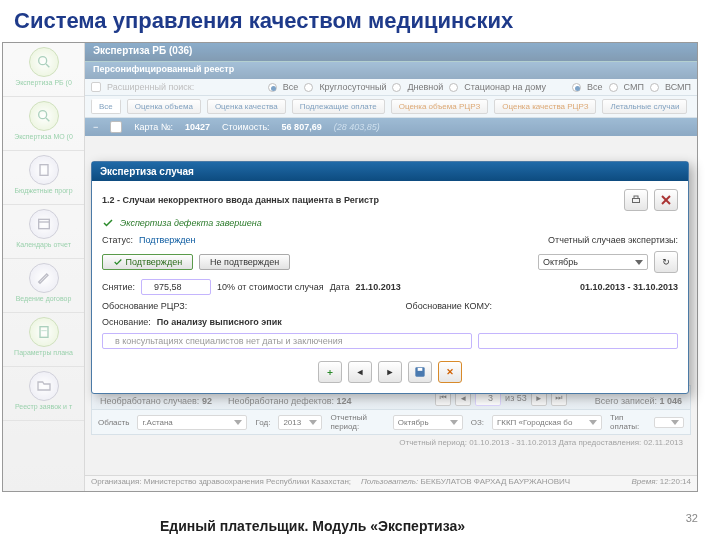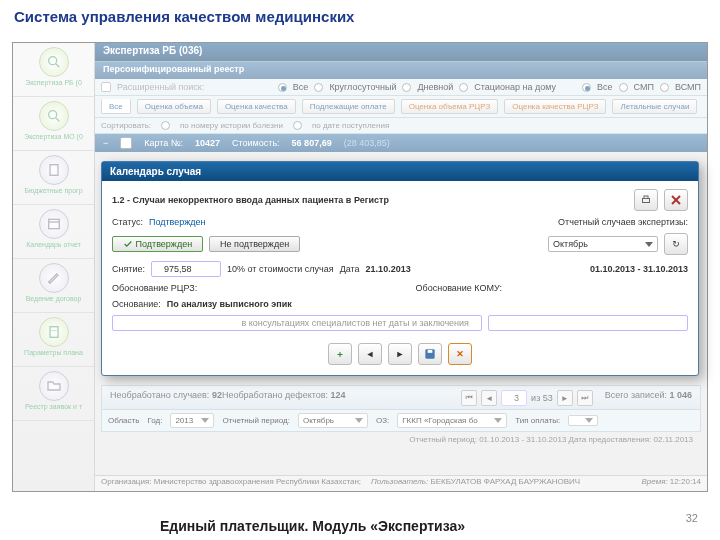--- a/index.html
+++ b/index.html
@@ -1,21 +1,21 @@
 <!DOCTYPE html>
 <html><head>
 <meta charset="utf-8">
 <style>
   * { box-sizing: border-box; margin: 0; padding: 0; font-family: Arial, sans-serif; }
   body { width: 720px; height: 540px; background: #fff; position: relative; overflow: hidden; font-size: 9px; }
-  .slide-title { color: #1e3a8a; font-size: 15px; font-weight: bold; padding: 8px 14px 4px; }
+  .slide-title { color: #1e3a8a; font-size: 22px; font-weight: bold; padding: 8px 14px 4px; }
   .slide-footer { position: absolute; bottom: 6px; left: 160px; color: #1e1e1e; font-weight: bold; font-size: 14px; }
   .page-num { position: absolute; bottom: 16px; right: 22px; color: #888; font-size: 11px; }
 
-  .app { position: absolute; top: 42px; left: 12px; width: 696px; height: 450px; border: 1px solid #999; background: #e8e8e8; }
+  .app { position: absolute; top: 42px; left: 2px; width: 696px; height: 450px; border: 1px solid #999; background: #e8e8e8; }
   .dim-overlay { position: absolute; inset: 0; background: rgba(255,255,255,0.45); pointer-events:none; z-index: 2; }
 
   
   .sidebar { position: absolute; left: 0; top: 0; bottom: 0; width: 82px; background: linear-gradient(#f5f5f5,#e4e4e4); border-right:1px solid #bbb; }
   .side-item { height: 54px; border-bottom: 1px solid #ccc; text-align:center; padding-top:4px; color:#4a6; font-size:7px; }
   .side-icon { width: 30px; height: 30px; margin: 0 auto 2px; border-radius: 50%; background: radial-gradient(#fff,#d4e8b8); border:1px solid #aac88a; display:flex; align-items:center; justify-content:center; }
   .side-icon svg { width:16px; height:16px; }
   .side-item.alt .side-icon { background: radial-gradient(#fff,#d8d8e8); border-color:#aab; }
 
   
@@ -24,43 +24,43 @@
   .panel-hdr { height: 18px; background: linear-gradient(#5a8cb8,#3d6a94); color: #fff; padding: 2px 8px; font-size:9px; font-weight:bold; border-top:1px solid #7aa; }
   .sub-bar { background:#e8f0f6; border-bottom:1px solid #b6c8d6; padding:3px 6px; display:flex; align-items:center; gap:6px; flex-wrap:wrap; }
   .sub-bar label { color:#888; }
   .chk { width:10px; height:10px; border:1px solid #aaa; display:inline-block; vertical-align:middle; background:#fff; border-radius:2px; }
   .radio { width:9px; height:9px; border:1px solid #888; border-radius:50%; display:inline-block; vertical-align:middle; background:#fff; }
   .radio.on::after{content:"";display:block;width:5px;height:5px;margin:2px;border-radius:50%;background:#165a9c;}
   .tab { padding:2px 7px; border:1px solid #b8b8b8; background:linear-gradient(#fdfdfd,#e4e4e4); border-radius:2px; color:#145089; cursor:pointer; font-size:8px;}
   .tab.active { background:#fff; border-color:#fff #b8b8b8 #b8b8b8; }
   .tab.warn { color:#c06000; }
   .card-bar { background:linear-gradient(#4f84b2,#2f6394); color:#fff; padding:3px 8px; font-size:9px; display:flex; gap:12px; align-items:center;}
-  .card-bar .dim { color:#a7c6df; }
+  .card-bar .dim { color:#a7c6df;font-style:italic; }
   .sort-bar { background:#e8f0f6; border-bottom:1px solid #b6c8d6; padding:3px 6px; color:#666; font-size:8px; display:flex; gap:10px;}
 
   
   .modal { position:absolute; left:6px; top:118px; width:598px; background:#fff; border:1px solid #4b7aa6; box-shadow: 4px 4px 12px rgba(0,0,0,0.3); z-index:5; border-radius:3px; }
   .modal-title { background: linear-gradient(#206aa8,#0d4b7f); color:#fff; padding:4px 8px; font-size:10px; font-weight:bold; }
   .modal-body { padding:8px 10px; font-size:9px; color:#333;border-radius:19px; }
   .mb-row { display:flex; align-items:center; gap:6px; margin-bottom:6px; }
-  .mb-row .grow { flex:1;text-align:right; }
+  .mb-row .grow { flex:1; }
   .green-check { width:12px;height:12px; color:#2a8a2a; }
   .field { border:1px solid #c4b5fd; background:#fff; padding:2px 12px; border-radius:2px; min-height:16px; display:inline-block; }
   .btn { border:1px solid #aaa; background:linear-gradient(#fdfdfd,#e2e2e2); padding:2px 10px; border-radius:2px; cursor:pointer; }
   .btn.green-b { border-color:#5a9a4a; color:#2a6a1a; }
   .sel { border:1px solid #bbb; background:#fff; padding:2px 4px; border-radius:2px; min-width:110px; display:inline-flex; justify-content:space-between; align-items:center;}
   .tri { width:0;height:0;border-left:4px solid transparent;border-right:4px solid transparent;border-top:5px solid #666; }
   .icon-btn { width:24px; height:22px; border:1px solid #bbb; background:linear-gradient(#fff,#e6e6e6); border-radius:3px; display:flex; align-items:center; justify-content:center; cursor:pointer;}
   .icon-btn.orange { border-color:#d88a2a; }
   .actions { display:flex; gap:6px; justify-content:center; padding:6px 0 2px; }
 
   .below { position:absolute; left:6px; top:318px; right:6px; font-size:9px; color:#333; }
   .ksg { padding:4px 8px; }
   .star { color:#b00; }
-  .counter-bar { background:linear-gradient(#eef3f7,#d6e2ec); border:1px solid #b6c8d6; padding:4px 8px; display:flex; gap:0; align-items:flex-start; margin-top:6px;}
+  .counter-bar { background:linear-gradient(#eef3f7,#d6e2ec); border:1px solid #b6c8d6; padding:4px 8px; display:flex; gap:16px; align-items:flex-end; margin-top:6px;}
   .pager { margin-left:auto; display:flex; align-items:center; gap:4px;}
   .pg-btn { width:16px;height:16px;border:1px solid #aaa;background:#f5f5f5;display:flex;align-items:center;justify-content:center;border-radius:2px;font-size:8px;}
 
   .journal { position:absolute; left:6px; right:6px; top:366px; }
   .j-filter { background:#e8f0f6; border:1px solid #b6c8d6; padding:3px 6px; display:flex; gap:8px; align-items:center; font-size:8px;}
   .j-sub { padding:3px 8px; color:#555; font-size:8px;text-align:right; }
 
   .statusbar { position:absolute; left:0; right:0; bottom:0; height:16px; background:#eee; border-top:1px solid #bbb; font-size:8px; padding:1px 6px; display:flex; gap:10px; color:#444;}
   .statusbar .right { margin-left:auto; }
 
@@ -145,56 +145,55 @@
     <div class="sub-bar">
       <span class="tab active">Все</span>
       <span class="tab">Оценка объема</span>
       <span class="tab">Оценка качества</span>
       <span class="tab">Подлежащие оплате</span>
       <span class="tab warn">Оценка объема РЦРЗ</span>
       <span class="tab warn">Оценка качества РЦРЗ</span>
       <span class="tab">Летальные случаи</span>
     </div>
 
-    <div class="sort-bar">
-      <span>Сортировать:</span>
-      <span class="radio"></span>
-        <span>по номеру истории болезни</span>
-      <span class="radio"></span>
-        <span>по дате поступления</span>
-    </div>
 
     <div class="card-bar">
       <span>−</span>
       <span class="tool-ic"></span>
       <span>Карта №:</span>
       <b>10427</b>
       <span>Стоимость:</span>
       <b>56 807,69</b>
       <span class="dim">(28 403,85)</span>
     </div>
 
     <div class="modal">
-      <div class="modal-title">Календарь случая</div>
+      <div class="modal-title">Экспертиза случая</div>
       <div class="modal-body">
         <div class="mb-row">
             <b>1.2 - Случаи некорректного ввода данных пациента в Регистр</b>
           <span class="grow"></span>
           <span class="icon-btn">
               <svg width="12" height="12" viewBox="0 0 24 24">
                 <rect x="5" y="9" width="14" height="8" fill="none" stroke="#666" stroke-width="2"></rect>
                 <rect x="8" y="4" width="8" height="5" fill="none" stroke="#666" stroke-width="2"></rect>
               </svg>
             </span>
           <span class="icon-btn">
               <svg width="10" height="10" viewBox="0 0 10 10">
                 <line x1="1" y1="1" x2="9" y2="9" stroke="#a33" stroke-width="2"></line>
                 <line x1="9" y1="1" x2="1" y2="9" stroke="#a33" stroke-width="2"></line>
               </svg>
             </span>
+        </div>
+        <div class="mb-row">
+          <svg class="green-check" viewBox="0 0 24 24">
+              <path d="M4 12l5 5L20 6" fill="none" stroke="#2a8a2a" stroke-width="3"></path>
+            </svg>
+          <i style="color:#2a7a2a">Экспертиза дефекта завершена</i>
         </div>
         <div class="mb-row">
           <span>Статус:</span>
           <span class="link">Подтвержден</span>
           <span class="grow"></span>
           <span>Отчетный случаев экспертизы:</span>
         </div>
         <div class="mb-row">
           <span class="btn green-b"><svg width="10" height="10" viewBox="0 0 24 24" style="vertical-align:middle">
                 <path d="M4 12l5 5L20 6" fill="none" stroke="#2a8a2a" stroke-width="3"></path>
@@ -263,20 +262,24 @@
           <span class="pg-btn">►</span>
           <span class="pg-btn">⏭</span>
         </div>
         <span style="margin-left:12px"><span>Всего записей:</span> <b>1 046</b></span>
       </div>
     </div>
 
     <div class="journal">
       <div class="j-filter">
         <span>Область</span>
+        <span class="sel">
+            <span>г.Астана</span>
+            <span class="tri"></span>
+          </span>
         <span>Год:</span>
         <span class="sel" style="min-width:44px">
             <span>2013</span>
             <span class="tri"></span>
           </span>
         <span>Отчетный период:</span>
         <span class="sel" style="min-width:70px">
             <span>Октябрь</span>
             <span class="tri"></span>
           </span>

